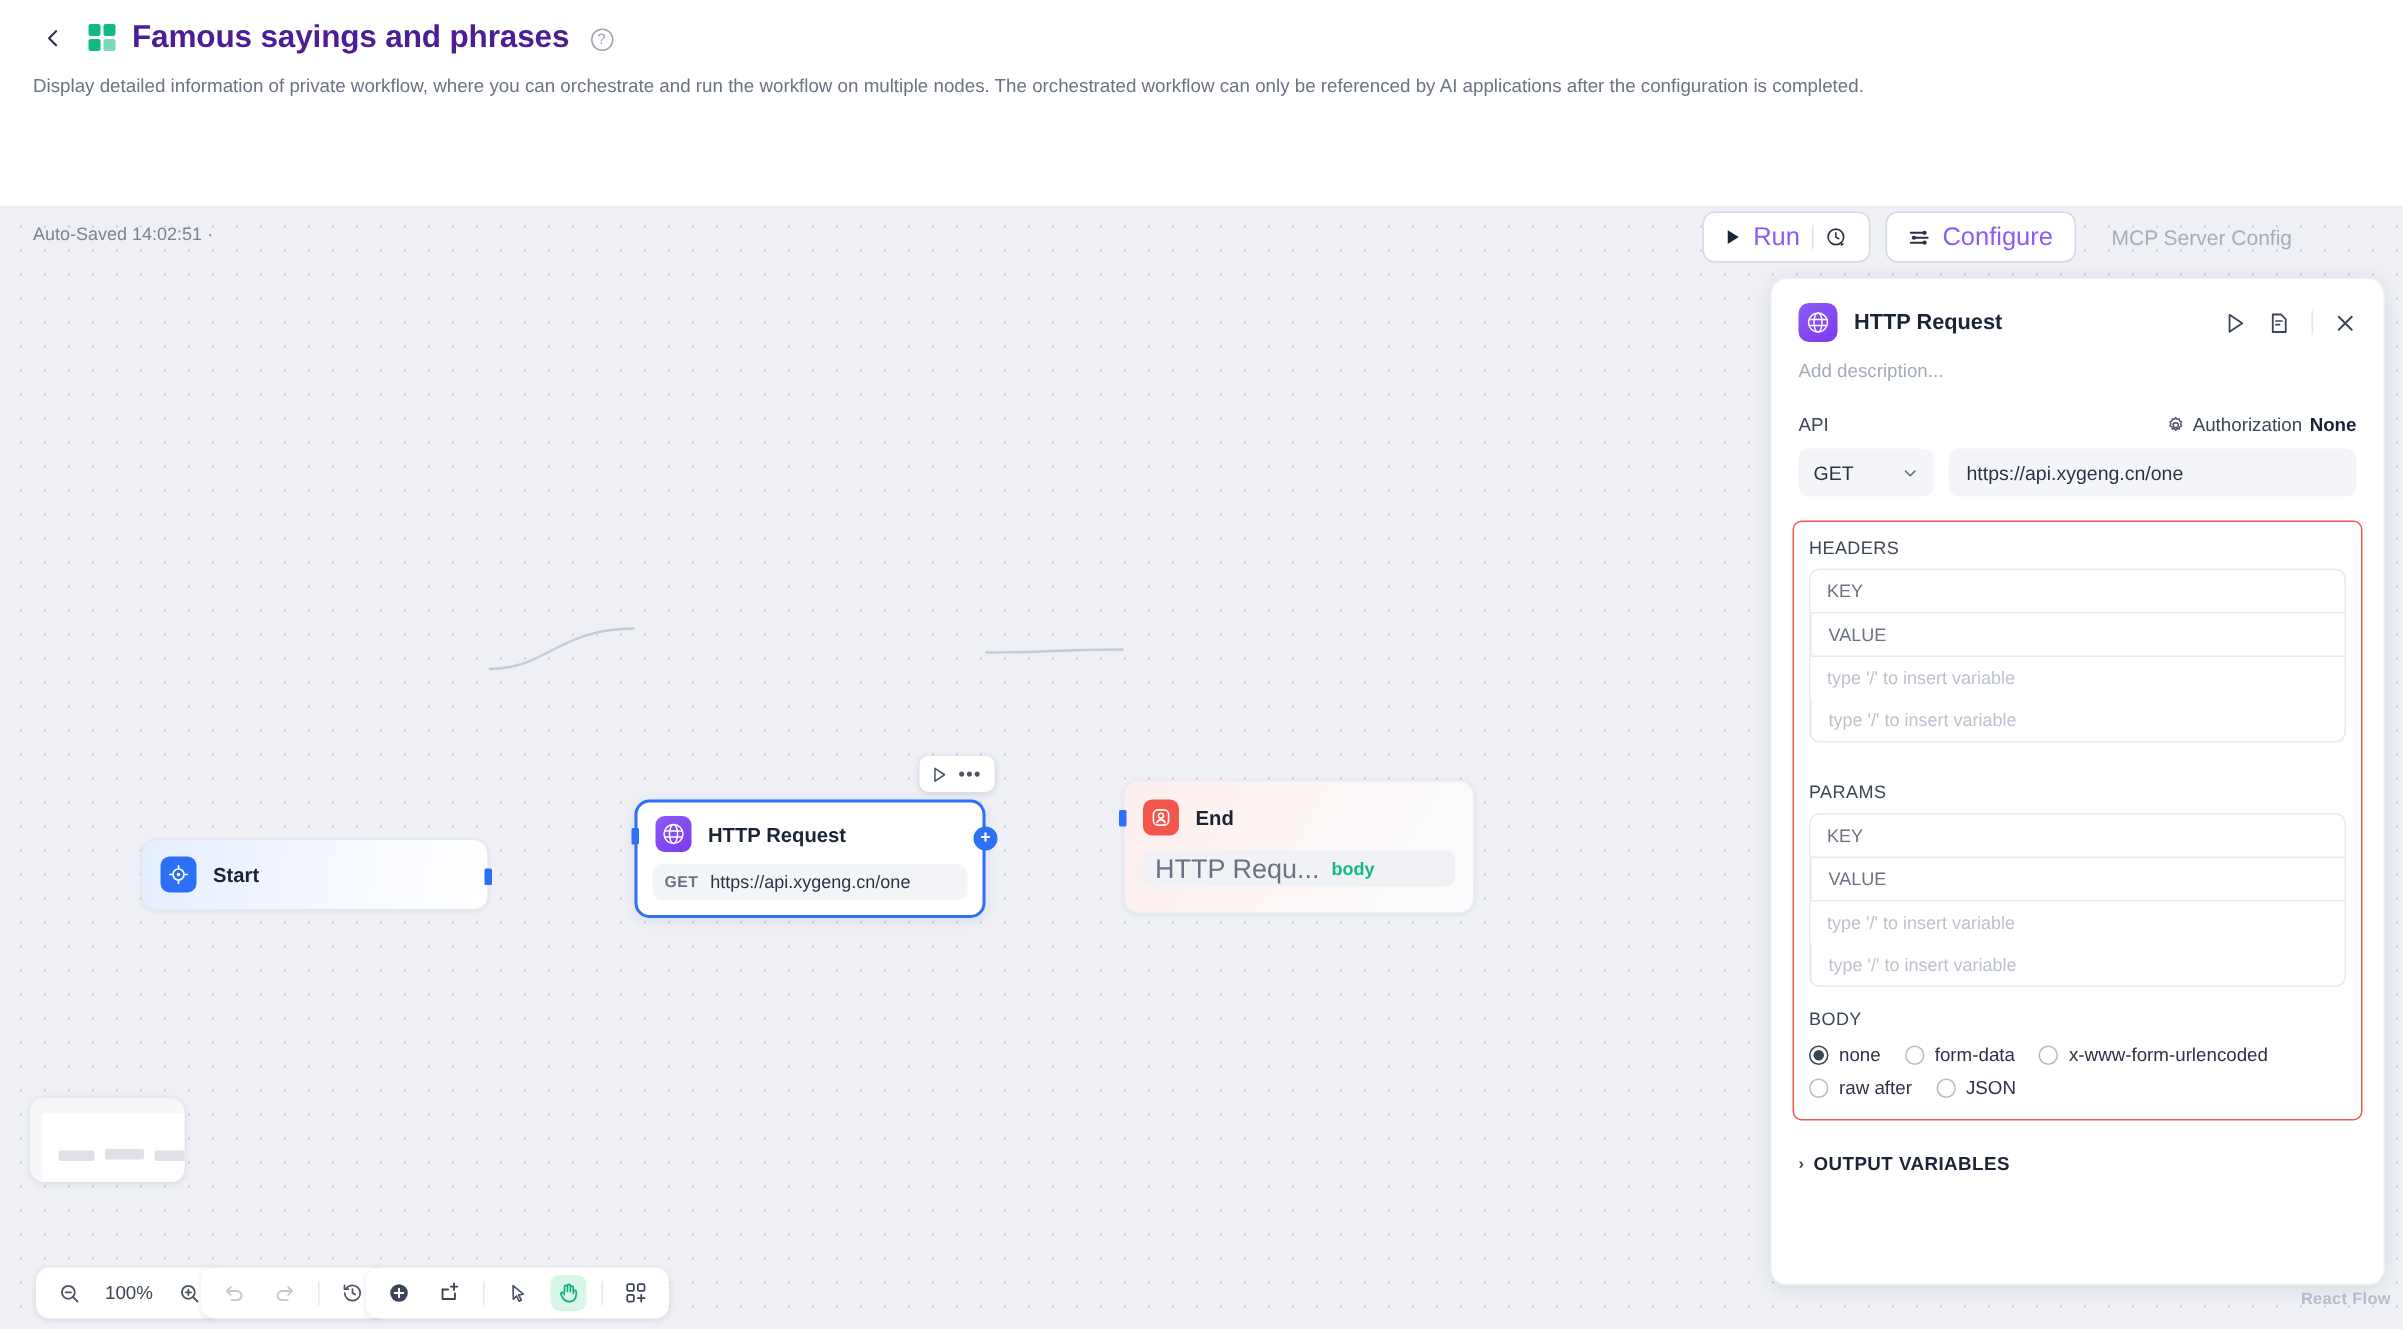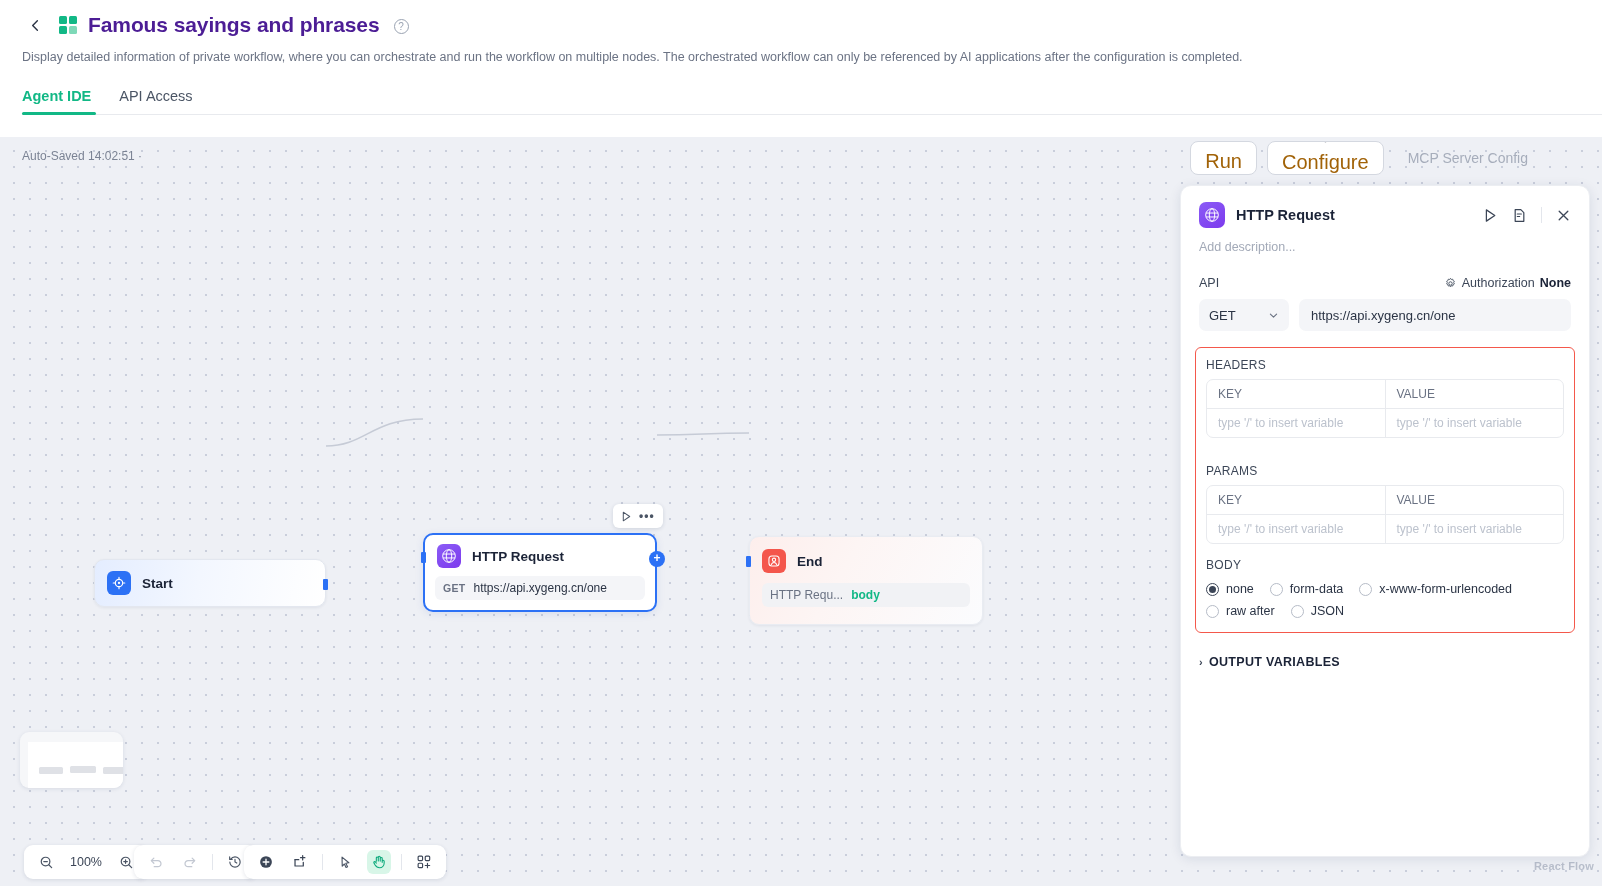--- a/index.html
+++ b/index.html
@@ -66,21 +66,21 @@
   .react-flow-mark {
     position:absolute; right:8px; bottom:14px; font-size:11px; color:#b9bfcc;
     font-weight:600; letter-spacing:.2px;
   }
 
   
   .canvas-actions { position:absolute; right:60px; top:4px; display:flex; gap:10px; align-items:center;}
   .btn {
     display:flex; align-items:center; gap:8px; height:34px; padding:0 14px;
     background:#fff; border:1px solid #d4d8e0; border-radius:8px;
-    font-size:20px; color:#a16207; cursor:pointer; font-weight:500;flex-direction:column;
+    font-size:17px; color:#8b5cf6; cursor:pointer; font-weight:500;
   }
   .btn .sep { width:1px; height:16px; background:#dfe2e8; }
   .btn-ghost {
     display:flex; align-items:center; height:34px; padding:0 14px;
     border-radius:8px; font-size:14px; color:#a6adbb; cursor:default;
     background:transparent;
   }
 
   
   .node { position:absolute; border-radius:10px; }
@@ -106,31 +106,31 @@
   }
   .node-http .nh-head { display:flex; align-items:center; gap:11px; padding:9px 0 0 12px; }
   .url-chip {
     margin:8px 10px 0 10px; height:24px; background:#f4f5f8; border-radius:6px;
     display:flex; align-items:center; gap:8px; padding:0 8px;
   }
   .url-method { font-size:10.5px; font-weight:700; color:#6a7283; letter-spacing:.3px;}
   .url-text { font-size:12px; color:#2b3445; white-space:nowrap; overflow:hidden; }
 
   .node-end {
-    left:749px; top:399px; width:234px; height:89px;
+    left:749px; top:383px; width:234px; height:89px;
     background: linear-gradient(120deg,#fdeeec 0%, #fdf5f4 40%, #fbfcfe 100%);
     border:1px solid #e9ecf2; box-shadow:0 1px 3px rgba(24,39,75,.07);
     border-radius:10px;
   }
   .node-end .ne-head { display:flex; align-items:center; gap:11px; padding:12px 0 0 12px; }
   .out-chip {
     margin:10px 12px 0 12px; height:24px; background:#f1f2f5; border-radius:6px;
     display:flex; align-items:center; gap:8px; padding:0 8px;
   }
-  .out-key { font-size:12px; color:#6a7283; }
+  .out-key { font-size:18px; color:#6a7283; }
   .out-val { font-size:12px; color:#12b886; font-weight:600; }
 
   .handle { position:absolute; width:5px; height:11px; background:#2c71f5; border-radius:1px; }
   .plus-handle {
     position:absolute; width:16px; height:16px; border-radius:50%;
     background:#2c71f5; color:#fff; font-size:12px; line-height:15px;
     text-align:center; font-weight:700; cursor:pointer;
   }
   .node-mini-toolbar {
     position:absolute; left:613px; top:367px; height:24px; background:#fff;
@@ -202,21 +202,21 @@
   }
 
   .error-box {
     margin:16px 14px 0 14px; border:1px solid #f4584b; border-radius:6px;
     padding:10px 10px 14px 10px;
   }
   .sec-label { font-size:12px; color:#3c4657; letter-spacing:.3px; }
   .kv-table {
     margin-top:7px; border:1px solid #e8eaee; border-radius:7px; overflow:hidden;
   }
-  .kv-row { display:flex; }
+  .kv-row { display:flex;flex-direction:column; }
   .kv-cell { flex:1; padding:7px 11px; font-size:12px; }
   .kv-head .kv-cell { color:#6a7283; border-bottom:1px solid #e8eaee; }
   .kv-cell + .kv-cell { border-left:1px solid #e8eaee; }
   .kv-ph { color:#bcc2cd; }
 
   .body-label { margin-top:14px; }
   .radios { display:flex; flex-wrap:wrap; gap:10px 16px; margin-top:10px; }
   .radio { display:flex; align-items:center; gap:7px; font-size:12.5px; color:#2b3445; cursor:pointer; }
   .dot {
     width:13px;height:13px;border-radius:50%;border:1.3px solid #b6bcc7;
@@ -250,25 +250,20 @@
     <div class="app-logo">
       <i></i>
         <i></i>
         <i></i>
         <i></i>
     </div>
     <div class="page-title">Famous sayings and phrases</div>
     <span class="help-icon">?</span>
   </div>
   <div class="page-desc">Display detailed information of private workflow, where you can orchestrate and run the workflow on multiple nodes. The orchestrated workflow can only be referenced by AI applications after the configuration is completed.</div>
-  <div class="tabs">
-    <div class="tabs-underline"></div>
-    <div class="tab active">Agent IDE</div>
-    <div class="tab">API Access</div>
-  </div>
 </div>
 
 <div class="canvas">
 
   <div class="autosave">Auto-Saved 14:02:51 ·</div>
   <div class="react-flow-mark">React Flow</div>
 
   <div class="canvas-actions">
     <div class="btn">
       <svg width="11" height="12" viewBox="0 0 12 12">

